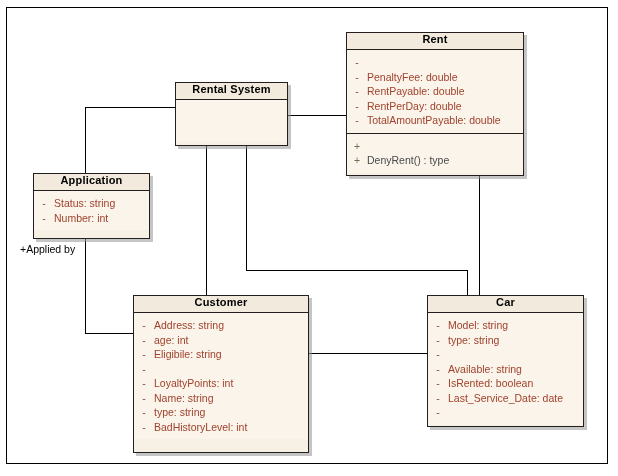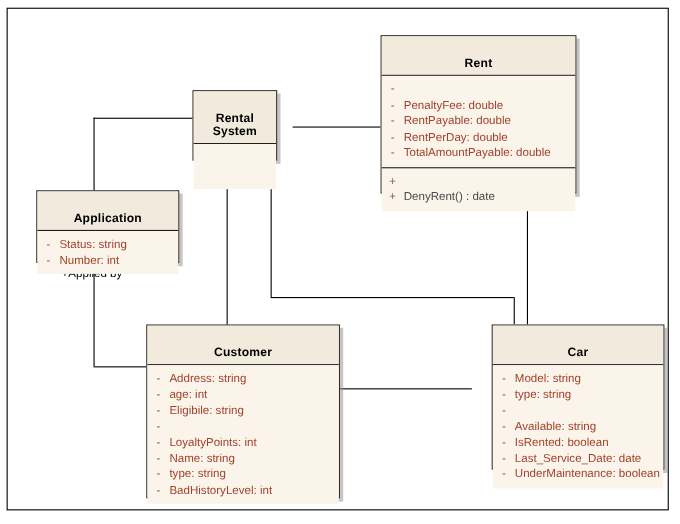--- a/index.html
+++ b/index.html
@@ -45,21 +45,21 @@
   }
   .uml .hdr {
     box-sizing: border-box;
     text-align: center;
     font-weight: bold;
     font-size: 11px;
     color: #000000;
     background: #f2ebdd;
     border-bottom: 1px solid #231f20;
     letter-spacing: 0.2px;
-    padding: 19px 2px 4px 2px;
+    padding: 0 2px 4px 2px;
   }
   .uml .compartment {
     box-sizing: border-box;
     background: #faf4ea;
     padding: 5px 0 5px 0;
   }
   .uml .compartment.ops {
     border-top: 1px solid #231f20;
   }
   .uml .compartment.empty {
@@ -110,21 +110,21 @@
   <div class="conn h" style="left:246px; top:270px; width:221px;"></div>
   <div class="conn v" style="left:467px; top:270px; height:25px;"></div>
 
   <div class="conn v" style="left:479px; top:176px; height:119px;"></div>
 
   <div class="conn v" style="left:85px; top:239px; height:94px;"></div>
   <div class="conn h" style="left:85px; top:333px; width:48px;"></div>
 
   <div class="conn h" style="left:309px; top:353px; width:120px;"></div>
 
-  <div class="edge-label" style="left:20px; top:243px;margin-left:36px;">+Applied by</div>
+  <div class="edge-label" style="left:20px; top:243px;">+Applied by</div>
 
   <div class="uml" style="left:346px; top:32px; width:178px; height:144px;">
     <div class="hdr">Rent</div>
     <div class="compartment attrs">
       <div class="feature">
         <span class="vis">-</span>
       </div>
       <div class="feature">
         <span class="vis">-</span>
         <span class="sig">PenaltyFee:  double</span>
@@ -141,31 +141,31 @@
         <span class="vis">-</span>
         <span class="sig">TotalAmountPayable:  double</span>
       </div>
     </div>
     <div class="compartment ops">
       <div class="feature op">
         <span class="vis">+</span>
       </div>
       <div class="feature op">
         <span class="vis">+</span>
-        <span class="sig">DenyRent() : date</span>
-      </div>
-    </div>
-  </div>
-
-  <div class="uml" style="left:175px; top:82px; width:77px; height:64px;">
+        <span class="sig">DenyRent() : type</span>
+      </div>
+    </div>
+  </div>
+
+  <div class="uml" style="left:175px; top:82px; width:113px; height:64px;">
     <div class="hdr">Rental System</div>
     <div class="compartment empty" style="height:41px;"></div>
   </div>
 
-  <div class="uml" style="left:33px; top:173px; width:130px; height:66px;">
+  <div class="uml" style="left:33px; top:173px; width:117px; height:66px;">
     <div class="hdr">Application</div>
     <div class="compartment attrs">
       <div class="feature">
         <span class="vis">-</span>
         <span class="sig">Status:  string</span>
       </div>
       <div class="feature">
         <span class="vis">-</span>
         <span class="sig">Number:  int</span>
       </div>
@@ -202,21 +202,21 @@
         <span class="vis">-</span>
         <span class="sig">type:  string</span>
       </div>
       <div class="feature">
         <span class="vis">-</span>
         <span class="sig">BadHistoryLevel:  int</span>
       </div>
     </div>
   </div>
 
-  <div class="uml" style="left:447px; top:295px; width:157px; height:132px;">
+  <div class="uml" style="left:427px; top:295px; width:157px; height:132px;">
     <div class="hdr">Car</div>
     <div class="compartment attrs">
       <div class="feature">
         <span class="vis">-</span>
         <span class="sig">Model:  string</span>
       </div>
       <div class="feature">
         <span class="vis">-</span>
         <span class="sig">type:  string</span>
       </div>
@@ -230,17 +230,16 @@
       <div class="feature">
         <span class="vis">-</span>
         <span class="sig">IsRented:  boolean</span>
       </div>
       <div class="feature">
         <span class="vis">-</span>
         <span class="sig">Last_Service_Date:  date</span>
       </div>
       <div class="feature">
         <span class="vis">-</span>
-        <span class="sig">UnderMaintenance:  boolean</span>
       </div>
     </div>
   </div>
 </div>
 
 </body></html>

